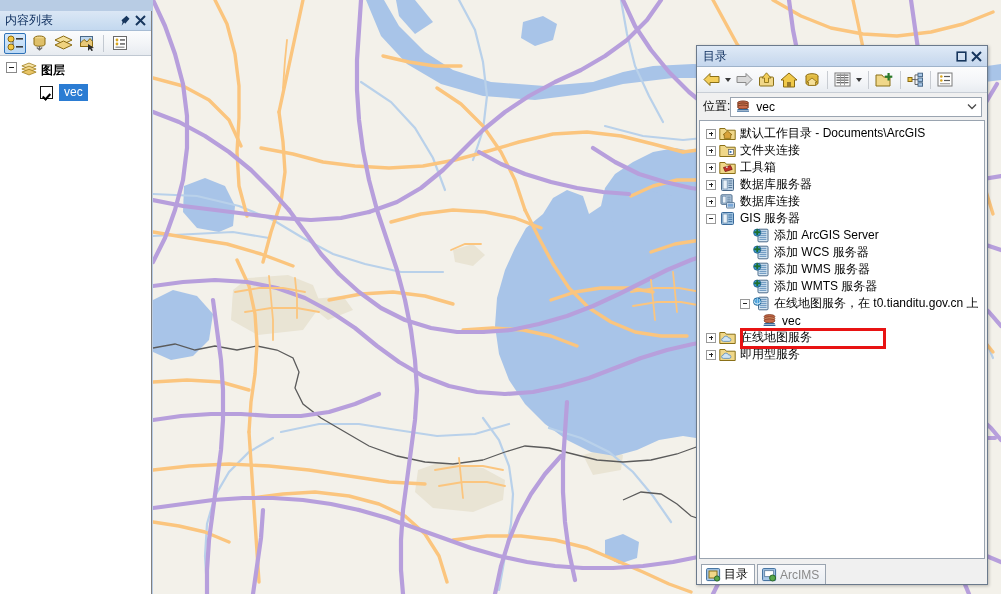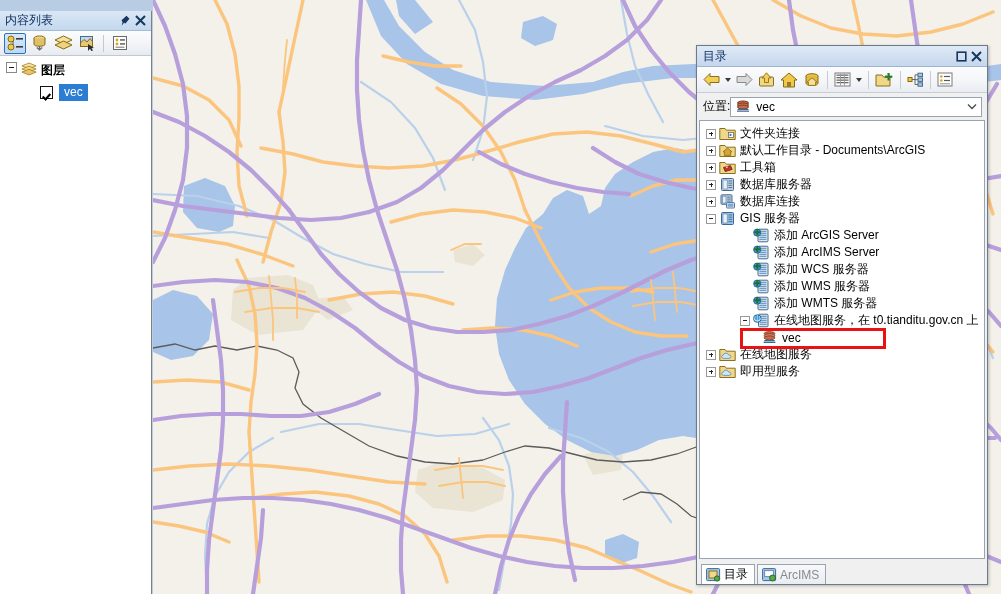--- a/index.html
+++ b/index.html
@@ -527,32 +527,32 @@
         </div>
       </div>
     </div>
 
     <div id="cat-tree-wrap">
       <div id="cat-tree">
           <div class="tr d0">
             <span class="exp plus"></span>
             <svg class="ic" viewBox="0 0 17 15">
               <path d="M0.8,2.5 L6,2.5 L7.3,4.2 L16.2,4.2 L16.2,13.5 L0.8,13.5 Z" fill="#f0d789" stroke="#8a7018"></path>
+              <path d="M8.5,5 L13,8.8 L11.7,8.8 L11.7,12.4 L5.3,12.4 L5.3,8.8 L4,8.8 Z" fill="#d8a23a" stroke="#8a6a10" stroke-width="0.8"></path>
+            </svg>
+            <span class="tx">默认工作目录 - Documents\ArcGIS</span>
+          </div>
+          <div class="tr d0">
+            <span class="exp plus"></span>
+            <svg class="ic" viewBox="0 0 17 15">
+              <path d="M0.8,2.5 L6,2.5 L7.3,4.2 L16.2,4.2 L16.2,13.5 L0.8,13.5 Z" fill="#f0d789" stroke="#8a7018"></path>
               <rect x="9.4" y="6.4" width="5" height="5" fill="#fff" stroke="#6a6a6a" stroke-width="0.8"></rect>
               <path d="M10.6,7.6 L13.4,8.9 L10.6,10.2 Z" fill="#2a6aaa"></path>
             </svg>
             <span class="tx">文件夹连接</span>
-          </div>
-          <div class="tr d0">
-            <span class="exp plus"></span>
-            <svg class="ic" viewBox="0 0 17 15">
-              <path d="M0.8,2.5 L6,2.5 L7.3,4.2 L16.2,4.2 L16.2,13.5 L0.8,13.5 Z" fill="#f0d789" stroke="#8a7018"></path>
-              <path d="M8.5,5 L13,8.8 L11.7,8.8 L11.7,12.4 L5.3,12.4 L5.3,8.8 L4,8.8 Z" fill="#d8a23a" stroke="#8a6a10" stroke-width="0.8"></path>
-            </svg>
-            <span class="tx">默认工作目录 - Documents\ArcGIS</span>
           </div>
           <div class="tr d0">
             <span class="exp plus"></span>
             <svg class="ic" viewBox="0 0 17 15">
               <path d="M0.8,2.5 L6,2.5 L7.3,4.2 L16.2,4.2 L16.2,13.5 L0.8,13.5 Z" fill="#f0d789" stroke="#8a7018"></path>
               <path d="M4.5,7.5 L11.5,5.6 L13.2,9.4 L6.2,11.6 Z" fill="#c3332c" stroke="#7a1a14" stroke-width="0.8"></path>
               <path d="M6.8,6.8 L8.4,6.3 L8.9,7.5 L7.3,8 Z" fill="#eaeaea"></path>
             </svg>
             <span class="tx">工具箱</span>
           </div>
@@ -628,77 +628,58 @@
                 <rect x="6.4" y="6.8" width="7" height="1"></rect>
                 <rect x="6.4" y="8.8" width="7" height="1"></rect>
                 <rect x="6.4" y="10.8" width="7" height="1"></rect>
               </g>
               <circle cx="4.2" cy="4.6" r="3.6" fill="#3d9ad6" stroke="#1a5a88" stroke-width="0.8"></circle>
               <g fill="#1e6f2e">
                 <rect x="3.3" y="1.2" width="1.9" height="6"></rect>
                 <rect x="1.2" y="3.3" width="6" height="1.9"></rect>
               </g>
             </svg>
-            <span class="tx">添加 ArcIMS Server</span>
+            <span class="tx">添加 WCS 服务器</span>
           </div>
           <div class="tr d1">
             <span class="exp-spacer"></span>
             <svg class="ic" viewBox="0 0 17 15">
               <rect x="5" y="1.2" width="10" height="12.6" rx="1" fill="#d8e8f4" stroke="#4a6a8a"></rect>
               <g fill="#5a8ab8">
                 <rect x="6.4" y="2.8" width="7" height="1"></rect>
                 <rect x="6.4" y="4.8" width="7" height="1"></rect>
                 <rect x="6.4" y="6.8" width="7" height="1"></rect>
                 <rect x="6.4" y="8.8" width="7" height="1"></rect>
                 <rect x="6.4" y="10.8" width="7" height="1"></rect>
               </g>
               <circle cx="4.2" cy="4.6" r="3.6" fill="#3d9ad6" stroke="#1a5a88" stroke-width="0.8"></circle>
               <g fill="#1e6f2e">
                 <rect x="3.3" y="1.2" width="1.9" height="6"></rect>
                 <rect x="1.2" y="3.3" width="6" height="1.9"></rect>
               </g>
             </svg>
-            <span class="tx">添加 WCS 服务器</span>
+            <span class="tx">添加 WMS 服务器</span>
           </div>
           <div class="tr d1">
             <span class="exp-spacer"></span>
             <svg class="ic" viewBox="0 0 17 15">
               <rect x="5" y="1.2" width="10" height="12.6" rx="1" fill="#d8e8f4" stroke="#4a6a8a"></rect>
               <g fill="#5a8ab8">
                 <rect x="6.4" y="2.8" width="7" height="1"></rect>
                 <rect x="6.4" y="4.8" width="7" height="1"></rect>
                 <rect x="6.4" y="6.8" width="7" height="1"></rect>
                 <rect x="6.4" y="8.8" width="7" height="1"></rect>
                 <rect x="6.4" y="10.8" width="7" height="1"></rect>
               </g>
               <circle cx="4.2" cy="4.6" r="3.6" fill="#3d9ad6" stroke="#1a5a88" stroke-width="0.8"></circle>
               <g fill="#1e6f2e">
                 <rect x="3.3" y="1.2" width="1.9" height="6"></rect>
                 <rect x="1.2" y="3.3" width="6" height="1.9"></rect>
               </g>
             </svg>
-            <span class="tx">添加 WMS 服务器</span>
-          </div>
-          <div class="tr d1">
-            <span class="exp-spacer"></span>
-            <svg class="ic" viewBox="0 0 17 15">
-              <rect x="5" y="1.2" width="10" height="12.6" rx="1" fill="#d8e8f4" stroke="#4a6a8a"></rect>
-              <g fill="#5a8ab8">
-                <rect x="6.4" y="2.8" width="7" height="1"></rect>
-                <rect x="6.4" y="4.8" width="7" height="1"></rect>
-                <rect x="6.4" y="6.8" width="7" height="1"></rect>
-                <rect x="6.4" y="8.8" width="7" height="1"></rect>
-                <rect x="6.4" y="10.8" width="7" height="1"></rect>
-              </g>
-              <circle cx="4.2" cy="4.6" r="3.6" fill="#3d9ad6" stroke="#1a5a88" stroke-width="0.8"></circle>
-              <g fill="#1e6f2e">
-                <rect x="3.3" y="1.2" width="1.9" height="6"></rect>
-                <rect x="1.2" y="3.3" width="6" height="1.9"></rect>
-              </g>
-            </svg>
             <span class="tx">添加 WMTS 服务器</span>
           </div>
           <div class="tr d2">
             <span class="exp"></span>
             <svg class="ic" viewBox="0 0 17 15">
               <rect x="5.5" y="1.2" width="9.5" height="12.6" rx="1" fill="#d8e8f4" stroke="#4a6a8a"></rect>
               <g fill="#5a8ab8">
                 <rect x="6.8" y="2.8" width="6.8" height="1"></rect>
                 <rect x="6.8" y="4.8" width="6.8" height="1"></rect>
                 <rect x="6.8" y="6.8" width="6.8" height="1"></rect>

